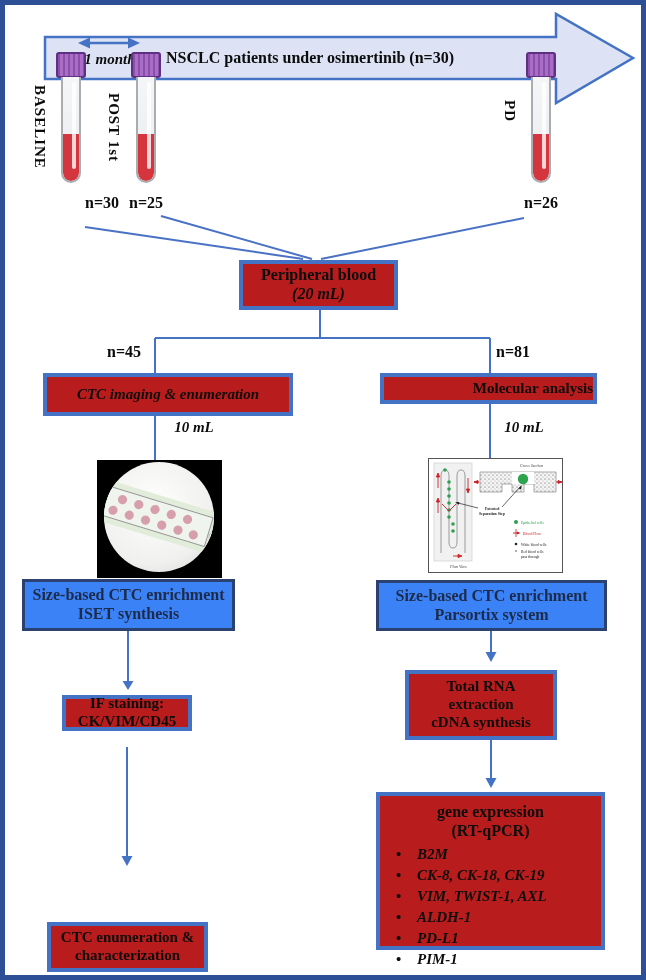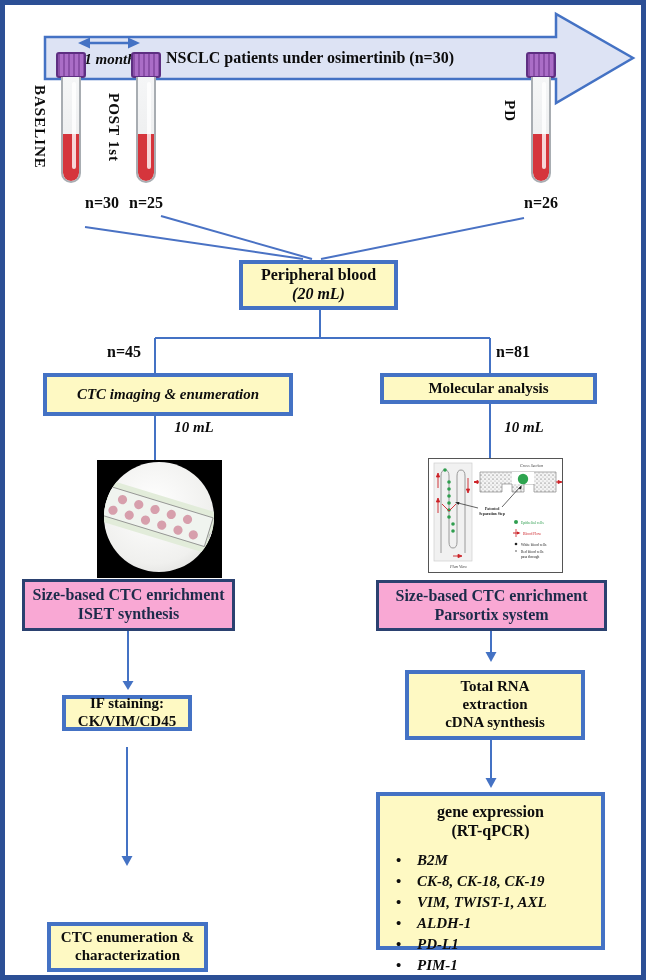--- a/index.html
+++ b/index.html
@@ -3,39 +3,39 @@
 <meta charset="utf-8">
 <style>
   html,body{margin:0;padding:0;background:#fff;}
   .canvas{position:relative;width:646px;height:980px;background:#fff;overflow:hidden;
           font-family:"Liberation Serif","DejaVu Serif",serif;}
   .frame{position:absolute;inset:0;border:5px solid #2c4f95;pointer-events:none;z-index:50;}
   .lines{position:absolute;left:0;top:0;z-index:1;}
   .lbl{position:absolute;font-weight:bold;color:#0c0c0c;z-index:6;}
   .ital{font-style:italic;}
   .ctr{text-align:center;}
-  .bx{position:absolute;box-sizing:border-box;border:4px solid #4472c4;background:#fef9c3;
+  .bx{position:absolute;box-sizing:border-box;border:4px solid #4472c4;background:#b91c1c;
       display:flex;flex-direction:column;align-items:center;justify-content:center;
       text-align:center;font-weight:bold;color:#0d0d0d;line-height:1.18;z-index:5;}
-  .bx.gray{background:#f9a8d4;border:3px solid #2b4170;color:#1c2b4a;}
+  .bx.gray{background:#3b82f6;border:3px solid #2b4170;color:#1c2b4a;}
   
   .tube{position:absolute;width:30px;z-index:8;}
   .cap{width:30px;height:26px;box-sizing:border-box;border:2px solid #5e2f82;border-radius:3px;
        background:repeating-linear-gradient(90deg,#8a4fa8 0 2px,#aa6dc7 2px 5px);}
   .tbody{width:20px;height:106px;margin:-1px auto 0;box-sizing:border-box;position:relative;
          border:2px solid #a8adb2;border-top:none;border-radius:0 0 10px 10px;overflow:hidden;
          background:linear-gradient(180deg,#f5f6f7,#e9eaeb);}
   .blood{position:absolute;left:0;right:0;bottom:0;height:45%;background:#d5353c;border-radius:0 0 8px 8px;}
   .shine{position:absolute;top:5px;right:3px;width:4px;height:84%;background:rgba(255,255,255,.8);border-radius:2px;}
   .vlabel{position:absolute;font-weight:bold;font-size:15px;letter-spacing:1px;color:#0c0c0c;
           white-space:nowrap;transform:rotate(90deg);transform-origin:left top;z-index:6;}
   
   .genebox{justify-content:flex-start;padding-top:7px;}
   .genebox .hdr{width:100%;text-align:center;font-size:16px;}
-  .genebox ul{list-style:none;margin:9px 0 0;padding:0;align-self:flex-start;text-align:left;
+  .genebox ul{list-style:none;margin:3px 0 0;padding:0;align-self:flex-start;text-align:left;
               font-style:italic;font-size:15px;margin-left:14px;}
   .genebox li{position:relative;padding-left:23px;line-height:21px;}
   .genebox li::before{content:"\2022";position:absolute;left:2px;font-style:normal;}
   .img{position:absolute;z-index:4;}
 </style>
 </head>
 <body>
 
 <div class="canvas">
 
@@ -109,21 +109,21 @@
     <div>Peripheral blood</div>
     <div class="ital">(20 mL)</div>
   </div>
 
   <div class="lbl ctr" style="left:99px;top:343px;width:50px;font-size:16px;">n=45</div>
   <div class="lbl ctr" style="left:488px;top:343px;width:50px;font-size:16px;">n=81</div>
 
   <div class="bx" style="left:43px;top:373px;width:250px;height:43px;font-size:15px;font-style:italic;">
     <div>CTC imaging &amp; enumeration</div>
   </div>
-  <div class="bx" style="left:380px;top:373px;width:217px;height:31px;font-size:15px;">
+  <div class="bx" style="left:380px;top:373px;width:217px;height:31px;font-size:15px;align-items:flex-end;">
     <div>Molecular analysis</div>
   </div>
 
   <div class="lbl ctr ital" style="left:168px;top:419px;width:52px;font-size:15px;">10 mL</div>
   <div class="lbl ctr ital" style="left:498px;top:419px;width:52px;font-size:15px;">10 mL</div>
 
   <svg class="img" style="left:97px;top:460px;" width="125" height="118" viewBox="0 0 125 118">
     <rect x="0" y="0" width="125" height="118" fill="#000"></rect>
     <defs>
       <clipPath id="circ">
@@ -241,21 +241,21 @@
   <div class="bx gray" style="left:376px;top:580px;width:231px;height:51px;font-size:16px;">
     <div>Size-based CTC enrichment</div>
     <div>Parsortix system</div>
   </div>
 
   <div class="bx" style="left:62px;top:695px;width:130px;height:36px;font-size:15px;">
     <div>IF staining:</div>
     <div>CK/VIM/CD45</div>
   </div>
 
-  <div class="bx" style="left:405px;top:670px;width:180px;height:70px;font-size:15px;">
+  <div class="bx" style="left:405px;top:670px;width:152px;height:70px;font-size:15px;">
     <div>Total RNA</div>
     <div>extraction</div>
     <div>cDNA synthesis</div>
   </div>
 
   <div class="bx genebox" style="left:376px;top:792px;width:229px;height:158px;">
     <div class="hdr">gene expression</div>
     <div class="hdr">(RT-qPCR)</div>
     <ul>
       <li>B2M</li>

